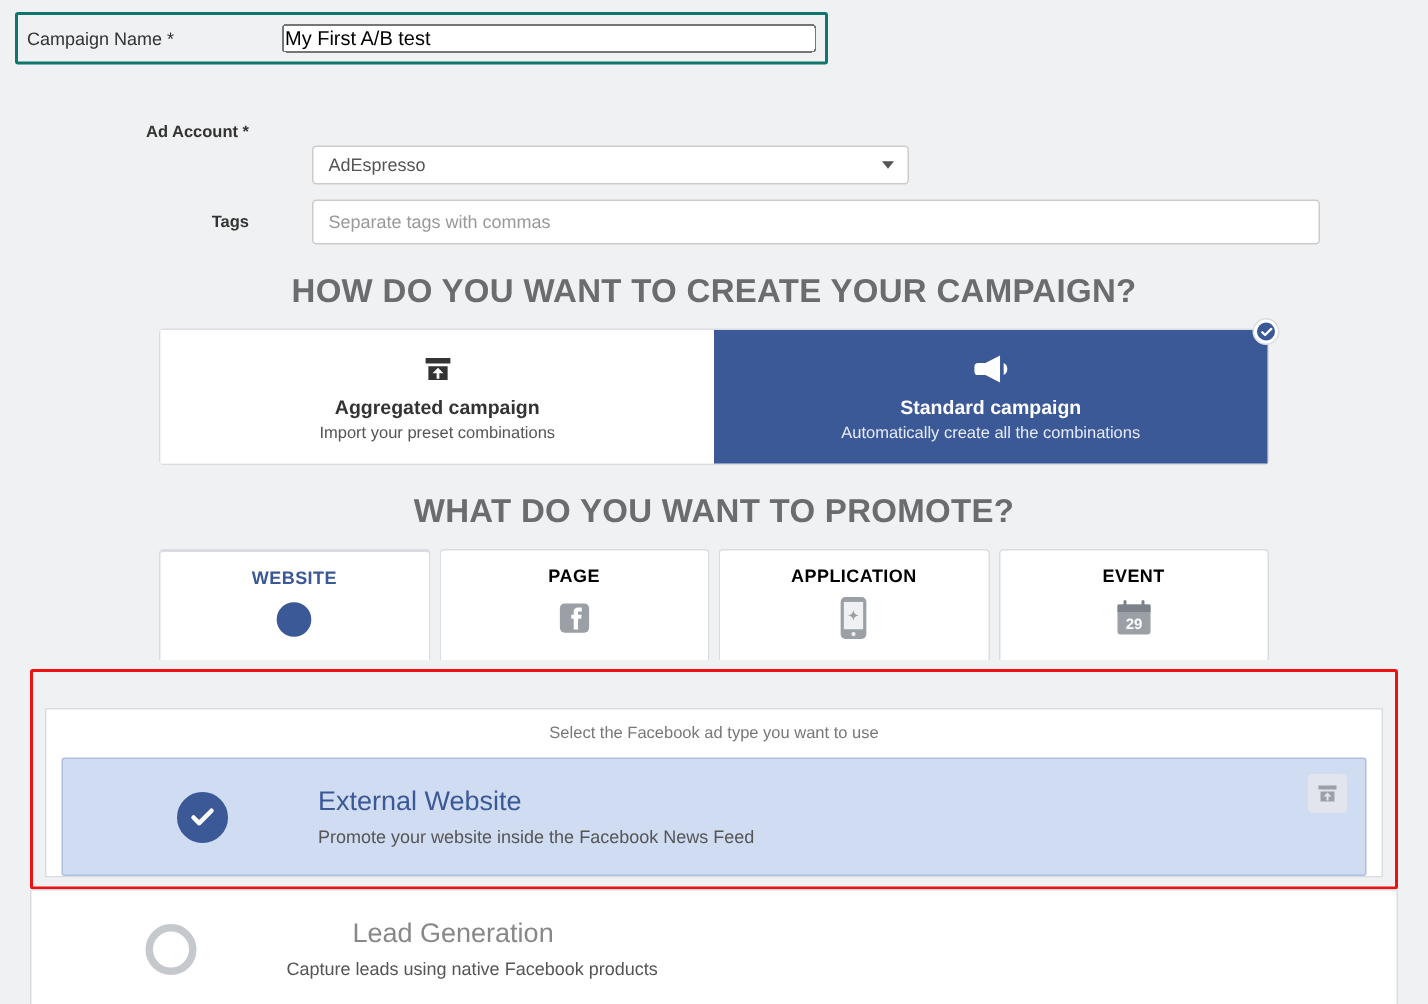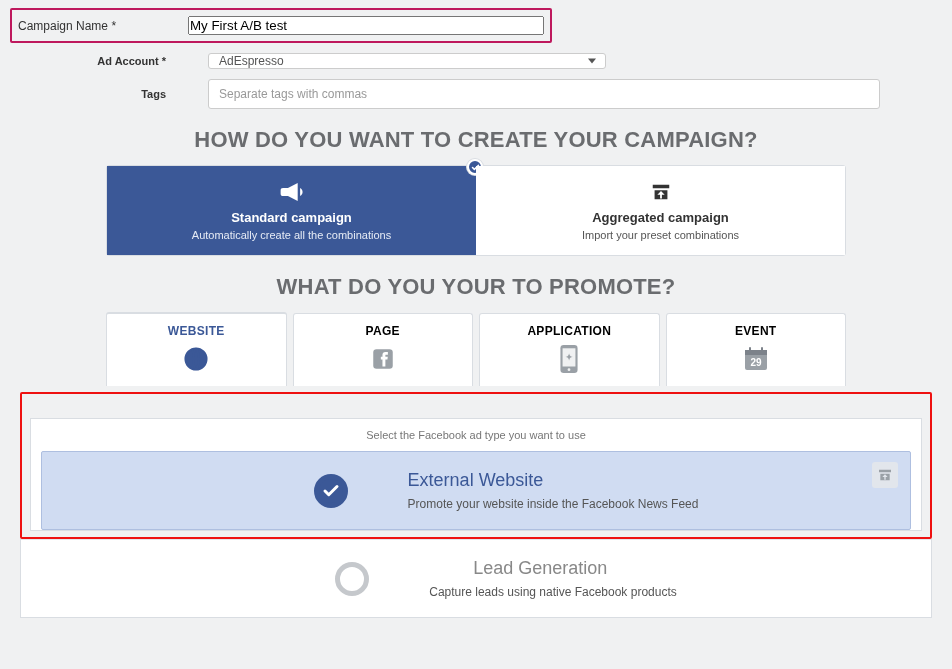--- a/index.html
+++ b/index.html
@@ -31,34 +31,35 @@
     height: 30px;
     background: #fff;
     border: 1px solid #ccc;
     border-radius: 3px;
     padding: 0 10px;
     font-size: 12px;
     color: #555;
     outline: none;
   }
   .campaign-box {
-    border: 2px solid #be185d;
+    border: 2px solid #0f766e;
     padding: 6px 6px;
     display: inline-flex;
     align-items: center;
     margin-top: 8px;
     margin-left: -10px;
     border-radius: 2px;
   }
   .campaign-box label { width: 158px; }
   .campaign-box input.txt { width: 356px; margin-left: 12px; }
   .adacct-row input.txt, .adacct-row .sel-wrap { width: 398px; }
   .sel-wrap {
     position: relative;
-    height: 16px;
+    height: 26px;
+    margin-top: 44px;
   }
   .sel-wrap .sel-display {
     width: 100%; height: 100%;
     background: #fff;
     border: 1px solid #ccc;
     border-radius: 3px;
     padding: 0 26px 0 10px;
     font-size: 12px;
     display: flex; align-items: center;
     color: #555;
@@ -122,21 +123,20 @@
     box-shadow: 0 0 0 1px #d9dde2;
   }
   .check-badge svg { width: 9px; height: 9px; }
 
   
   .promote-tabs {
     width: 740px;
     margin: 0 auto;
     display: flex;
     gap: 6px;
-    align-items: flex-end;
   }
   .promote-tab {
     flex: 1;
     background: #fff;
     border: 1px solid #d9dde2;
     border-bottom: none;
     border-radius: 3px 3px 0 0;
     text-align: center;
     padding: 10px 0 12px 0;
     color: #000000;
@@ -173,21 +173,20 @@
     color: #777;
     margin-bottom: 10px;
   }
   .adtype-row {
     display: flex;
     align-items: center;
     padding: 18px 16px;
     border-top: 1px solid #e3e7ec;
     position: relative;
     cursor: pointer;
-    justify-content: center;
   }
   .adtype-row.selected {
     background: #d0dcf2;
     border: 1px solid #aebfe0;
     margin: 0 10px;
     border-radius: 2px;
   }
   .adtype-row .radio-circle {
     width: 34px; height: 34px;
     border: 5px solid #c5c8cc;
@@ -249,47 +248,47 @@
 <div class="form-row tags-row">
   <label>Tags</label>
   <input class="txt" type="text" placeholder="Separate tags with commas" style="">
 </div>
 
 
 <div class="section-title">HOW DO YOU WANT TO CREATE YOUR CAMPAIGN?</div>
 
 
 <div class="campaign-type-wrap">
+  <div class="campaign-type-card">
+    <div class="ct-icon">
+      <svg width="22" height="22" viewBox="0 0 24 24" fill="#333">
+            <path d="M3 4h18v4H3V4zm2 6h14v10H5V10zm7 1l-4 4h3v4h2v-4h3l-4-4z"></path>
+          </svg>
+    </div>
+    <div class="ct-title">Aggregated campaign</div>
+    <div class="ct-sub">Import your preset combinations</div>
+  </div>
   <div class="campaign-type-card selected">
     <div class="check-badge">
       <svg viewBox="0 0 24 24">
             <path d="M4 12l5 5L20 6" stroke="#fff" stroke-width="4" fill="none" stroke-linecap="round" stroke-linejoin="round"></path>
           </svg>
     </div>
     <div class="ct-icon">
       <svg width="26" height="24" viewBox="0 0 32 28" fill="#fff">
             <path d="M2 12c0-2 1-3 3-3h6l12-6v22l-12-6H5c-2 0-3-1-3-3v-4zm24-3c2 1 3 3 3 5s-1 4-3 5V9z"></path>
           </svg>
     </div>
     <div class="ct-title">Standard campaign</div>
     <div class="ct-sub">Automatically create all the combinations</div>
   </div>
-  <div class="campaign-type-card">
-    <div class="ct-icon">
-      <svg width="22" height="22" viewBox="0 0 24 24" fill="#333">
-            <path d="M3 4h18v4H3V4zm2 6h14v10H5V10zm7 1l-4 4h3v4h2v-4h3l-4-4z"></path>
-          </svg>
-    </div>
-    <div class="ct-title">Aggregated campaign</div>
-    <div class="ct-sub">Import your preset combinations</div>
-  </div>
-</div>
-
-
-<div class="section-title">WHAT DO YOU YOUR TO PROMOTE?</div>
+</div>
+
+
+<div class="section-title">WHAT DO YOU WANT TO PROMOTE?</div>
 
 
 <div class="promote-tabs">
   <div class="promote-tab active">
     <div class="pt-label">WEBSITE</div>
     <div class="pt-icon">
       <svg width="28" height="28" viewBox="0 0 24 24" fill="none" stroke="#3b5897" stroke-width="1.8">
             <circle cx="12" cy="12" r="9"></circle>
             <path d="M3 12h18M12 3c3 3 3 15 0 18M12 3c-3 3-3 15 0 18"></path>
           </svg>

